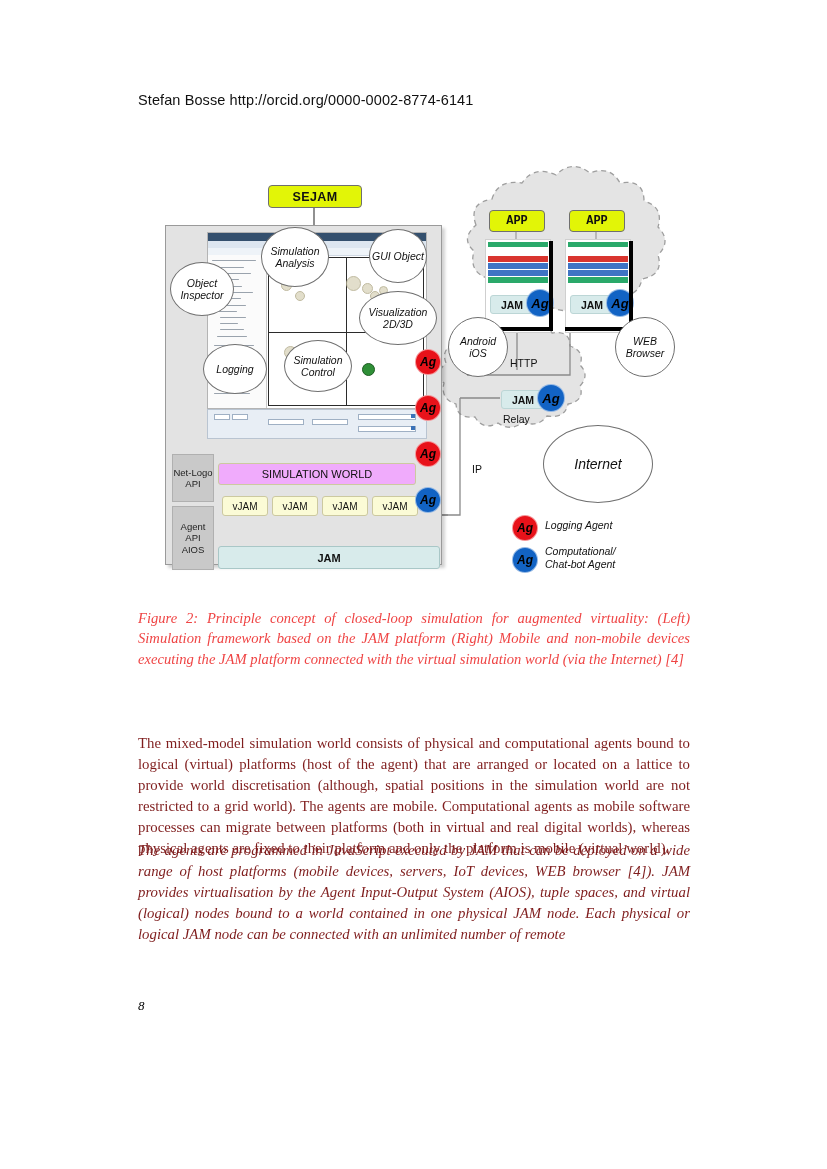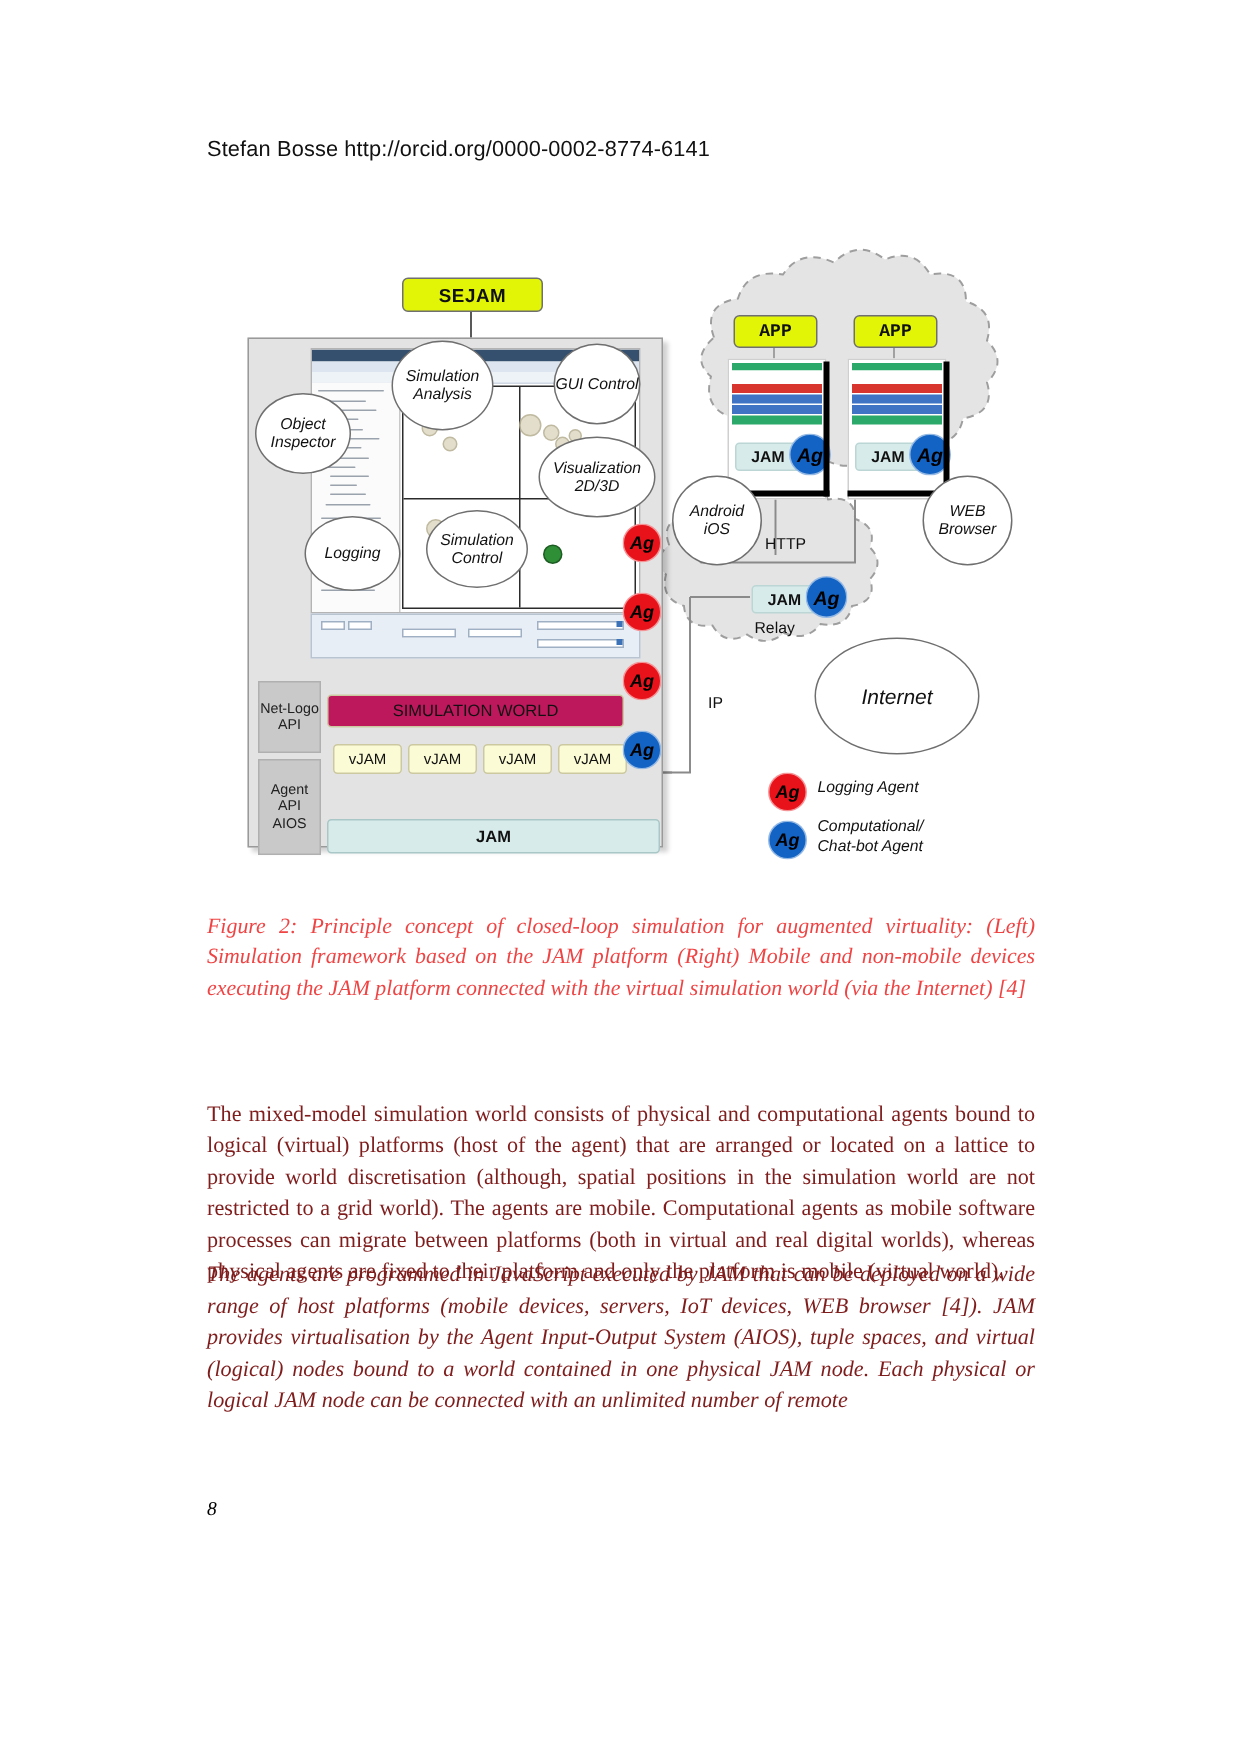--- a/index.html
+++ b/index.html
@@ -52,21 +52,21 @@
 
   
   .sidebox{
     position:absolute;background:#c9c9c9;border:1px solid #b0b0b0;
     font-family:"Liberation Sans", sans-serif;font-size:9.5px;
     color:#222;display:flex;align-items:center;justify-content:center;
     text-align:center;line-height:1.2;
   }
   .simworld{
     position:absolute;left:52px;top:237px;width:196px;height:20px;
-    background:#be185d;border:1px solid #ccc9a0;border-radius:3px;
+    background:#f0abfc;border:1px solid #ccc9a0;border-radius:3px;
     font-family:"Liberation Sans", sans-serif;font-size:11px;color:#111;
     display:flex;align-items:center;justify-content:center;
   }
   .vjam{
     position:absolute;top:270px;width:44px;height:18px;
     background:#fbfbd6;border:1px solid #ccc9a0;border-radius:3px;
     font-family:"Liberation Sans", sans-serif;font-size:10px;color:#111;
     display:flex;align-items:center;justify-content:center;
   }
   .jambox{
@@ -295,21 +295,21 @@
       <div class="jambox">JAM</div>
     </div>
 
     <div class="ell" style="left:10px;top:77px;width:62px;height:52px;">
       <span>Object Inspector</span>
     </div>
     <div class="ell" style="left:101px;top:42px;width:66px;height:58px;">
       <span>Simulation Analysis</span>
     </div>
     <div class="ell" style="left:209px;top:44px;width:56px;height:52px;">
-      <span>GUI Control</span>
+      <span>GUI Object</span>
     </div>
     <div class="ell" style="left:199px;top:106px;width:76px;height:52px;">
       <span>Visualization 2D/3D</span>
     </div>
     <div class="ell" style="left:124px;top:155px;width:66px;height:50px;">
       <span>Simulation Control</span>
     </div>
     <div class="ell" style="left:43px;top:159px;width:62px;height:48px;">
       <span>Logging</span>
     </div>

